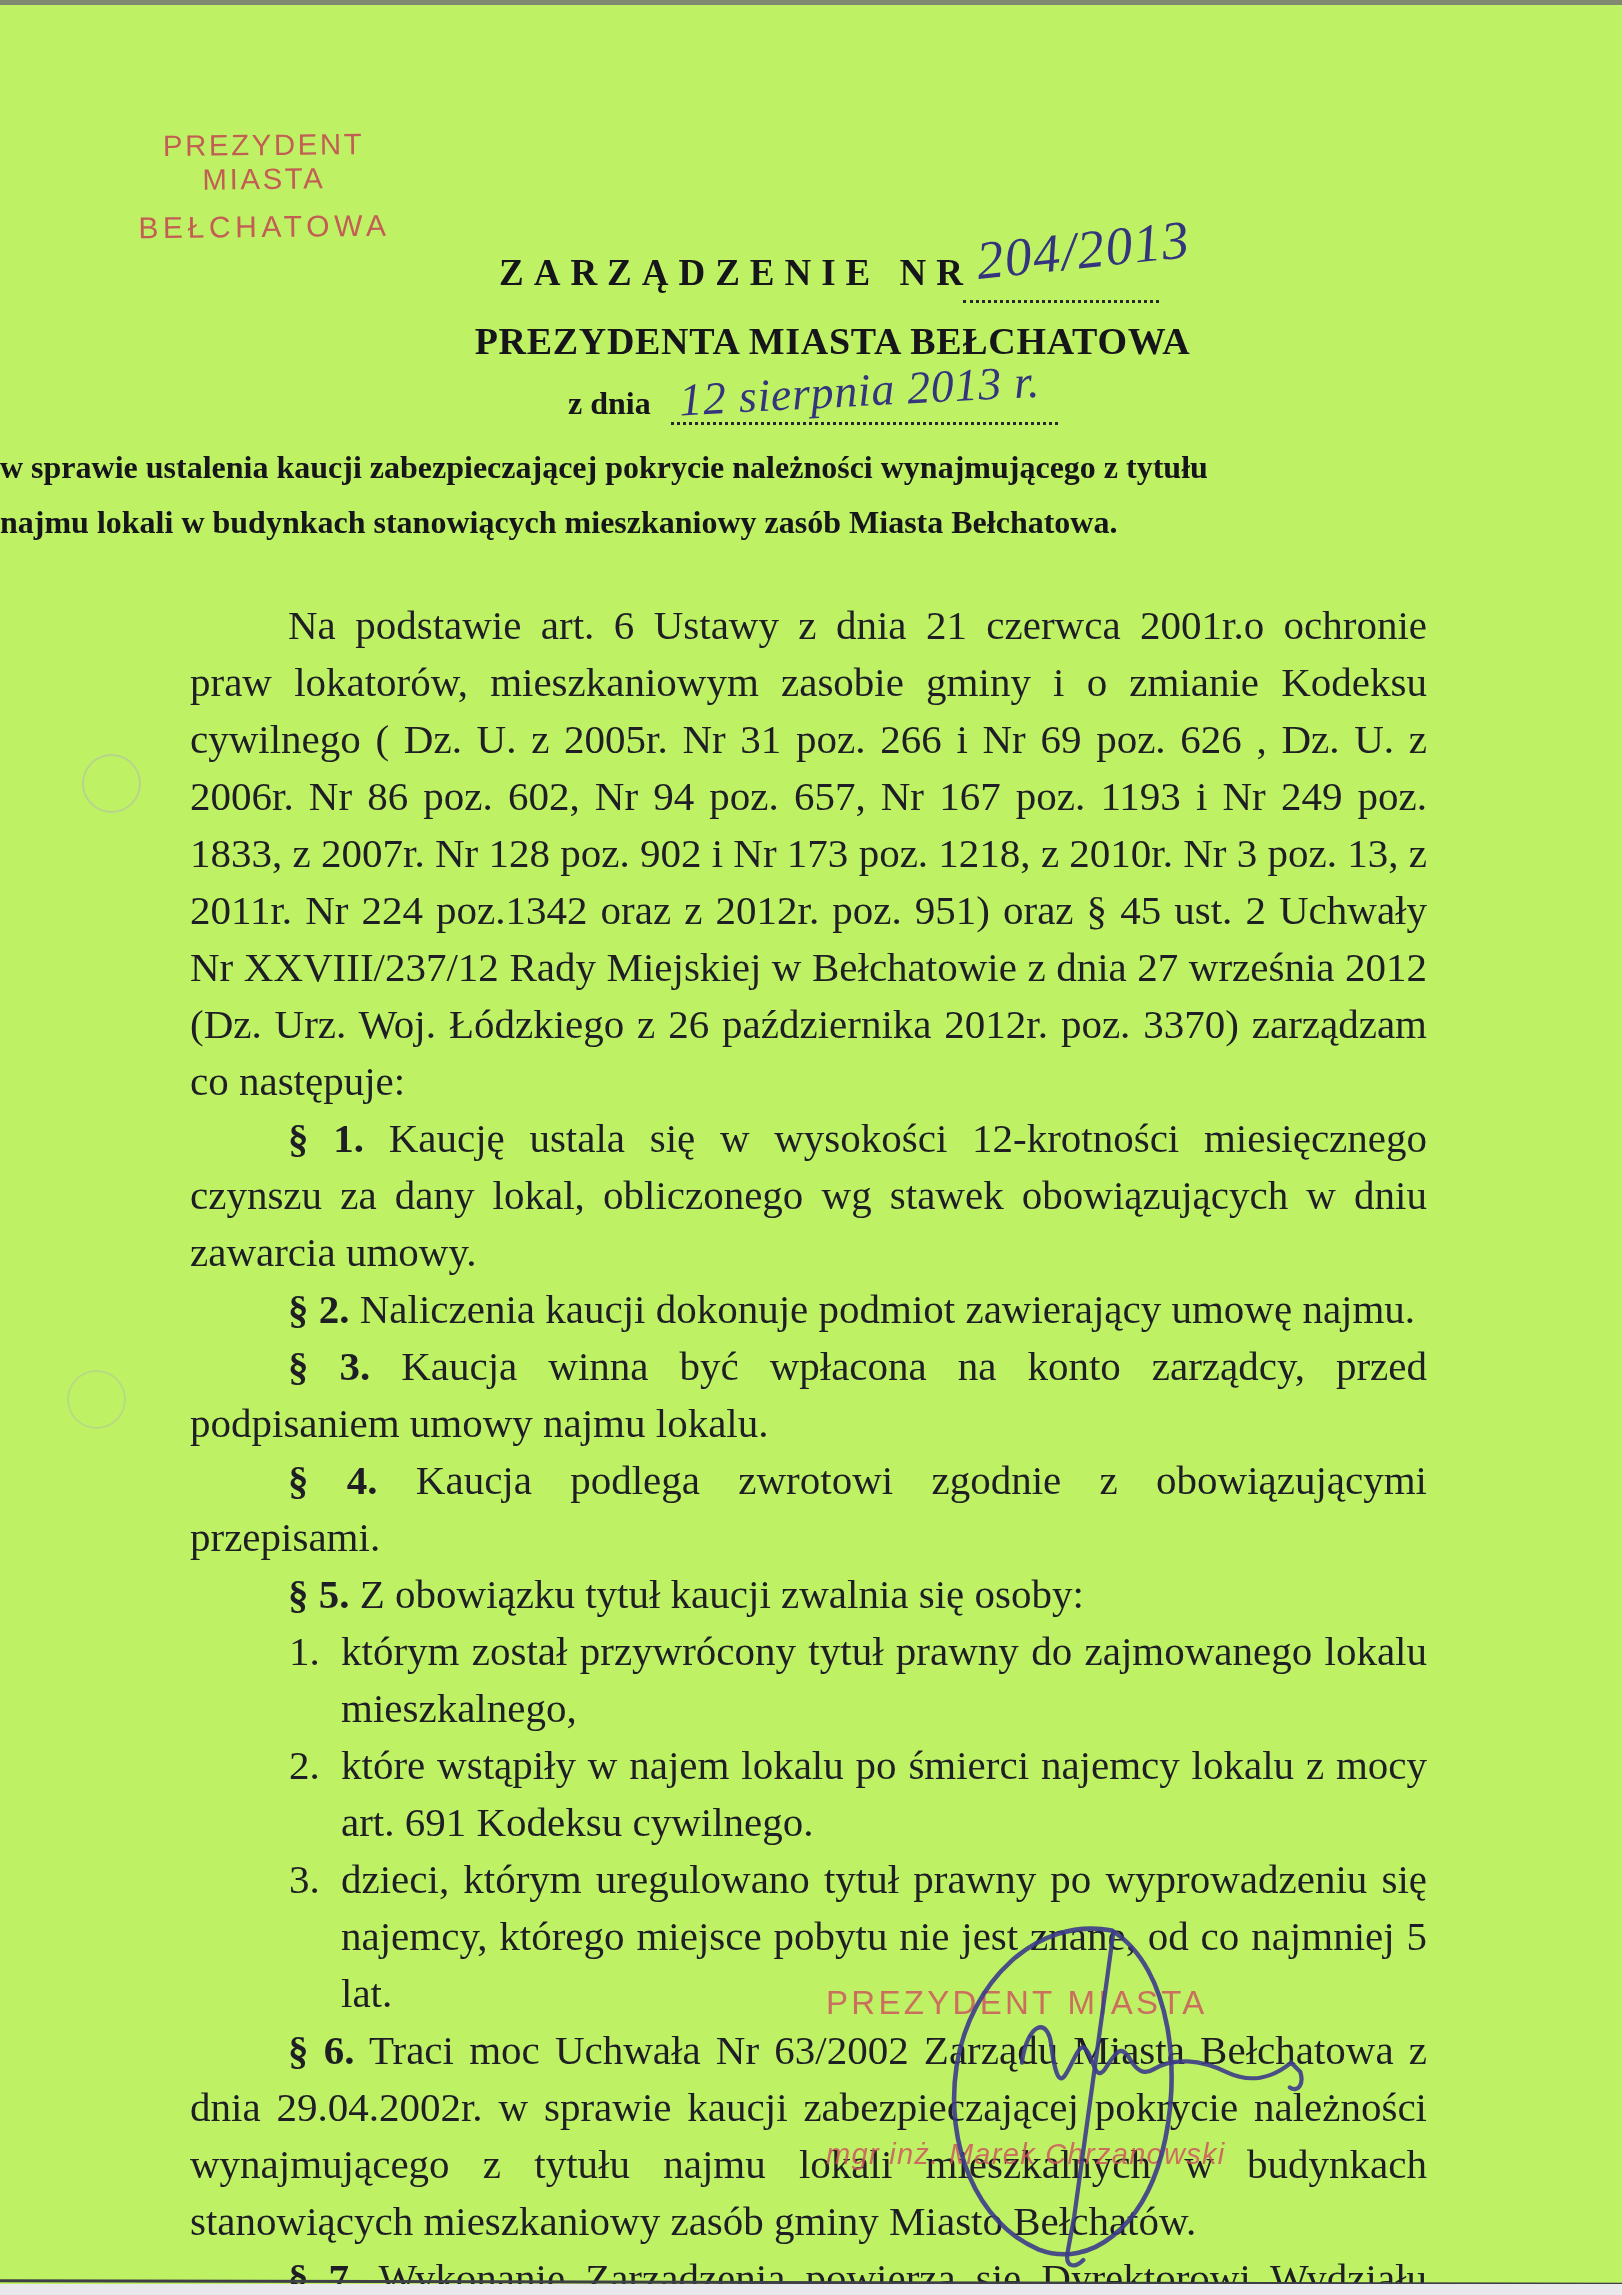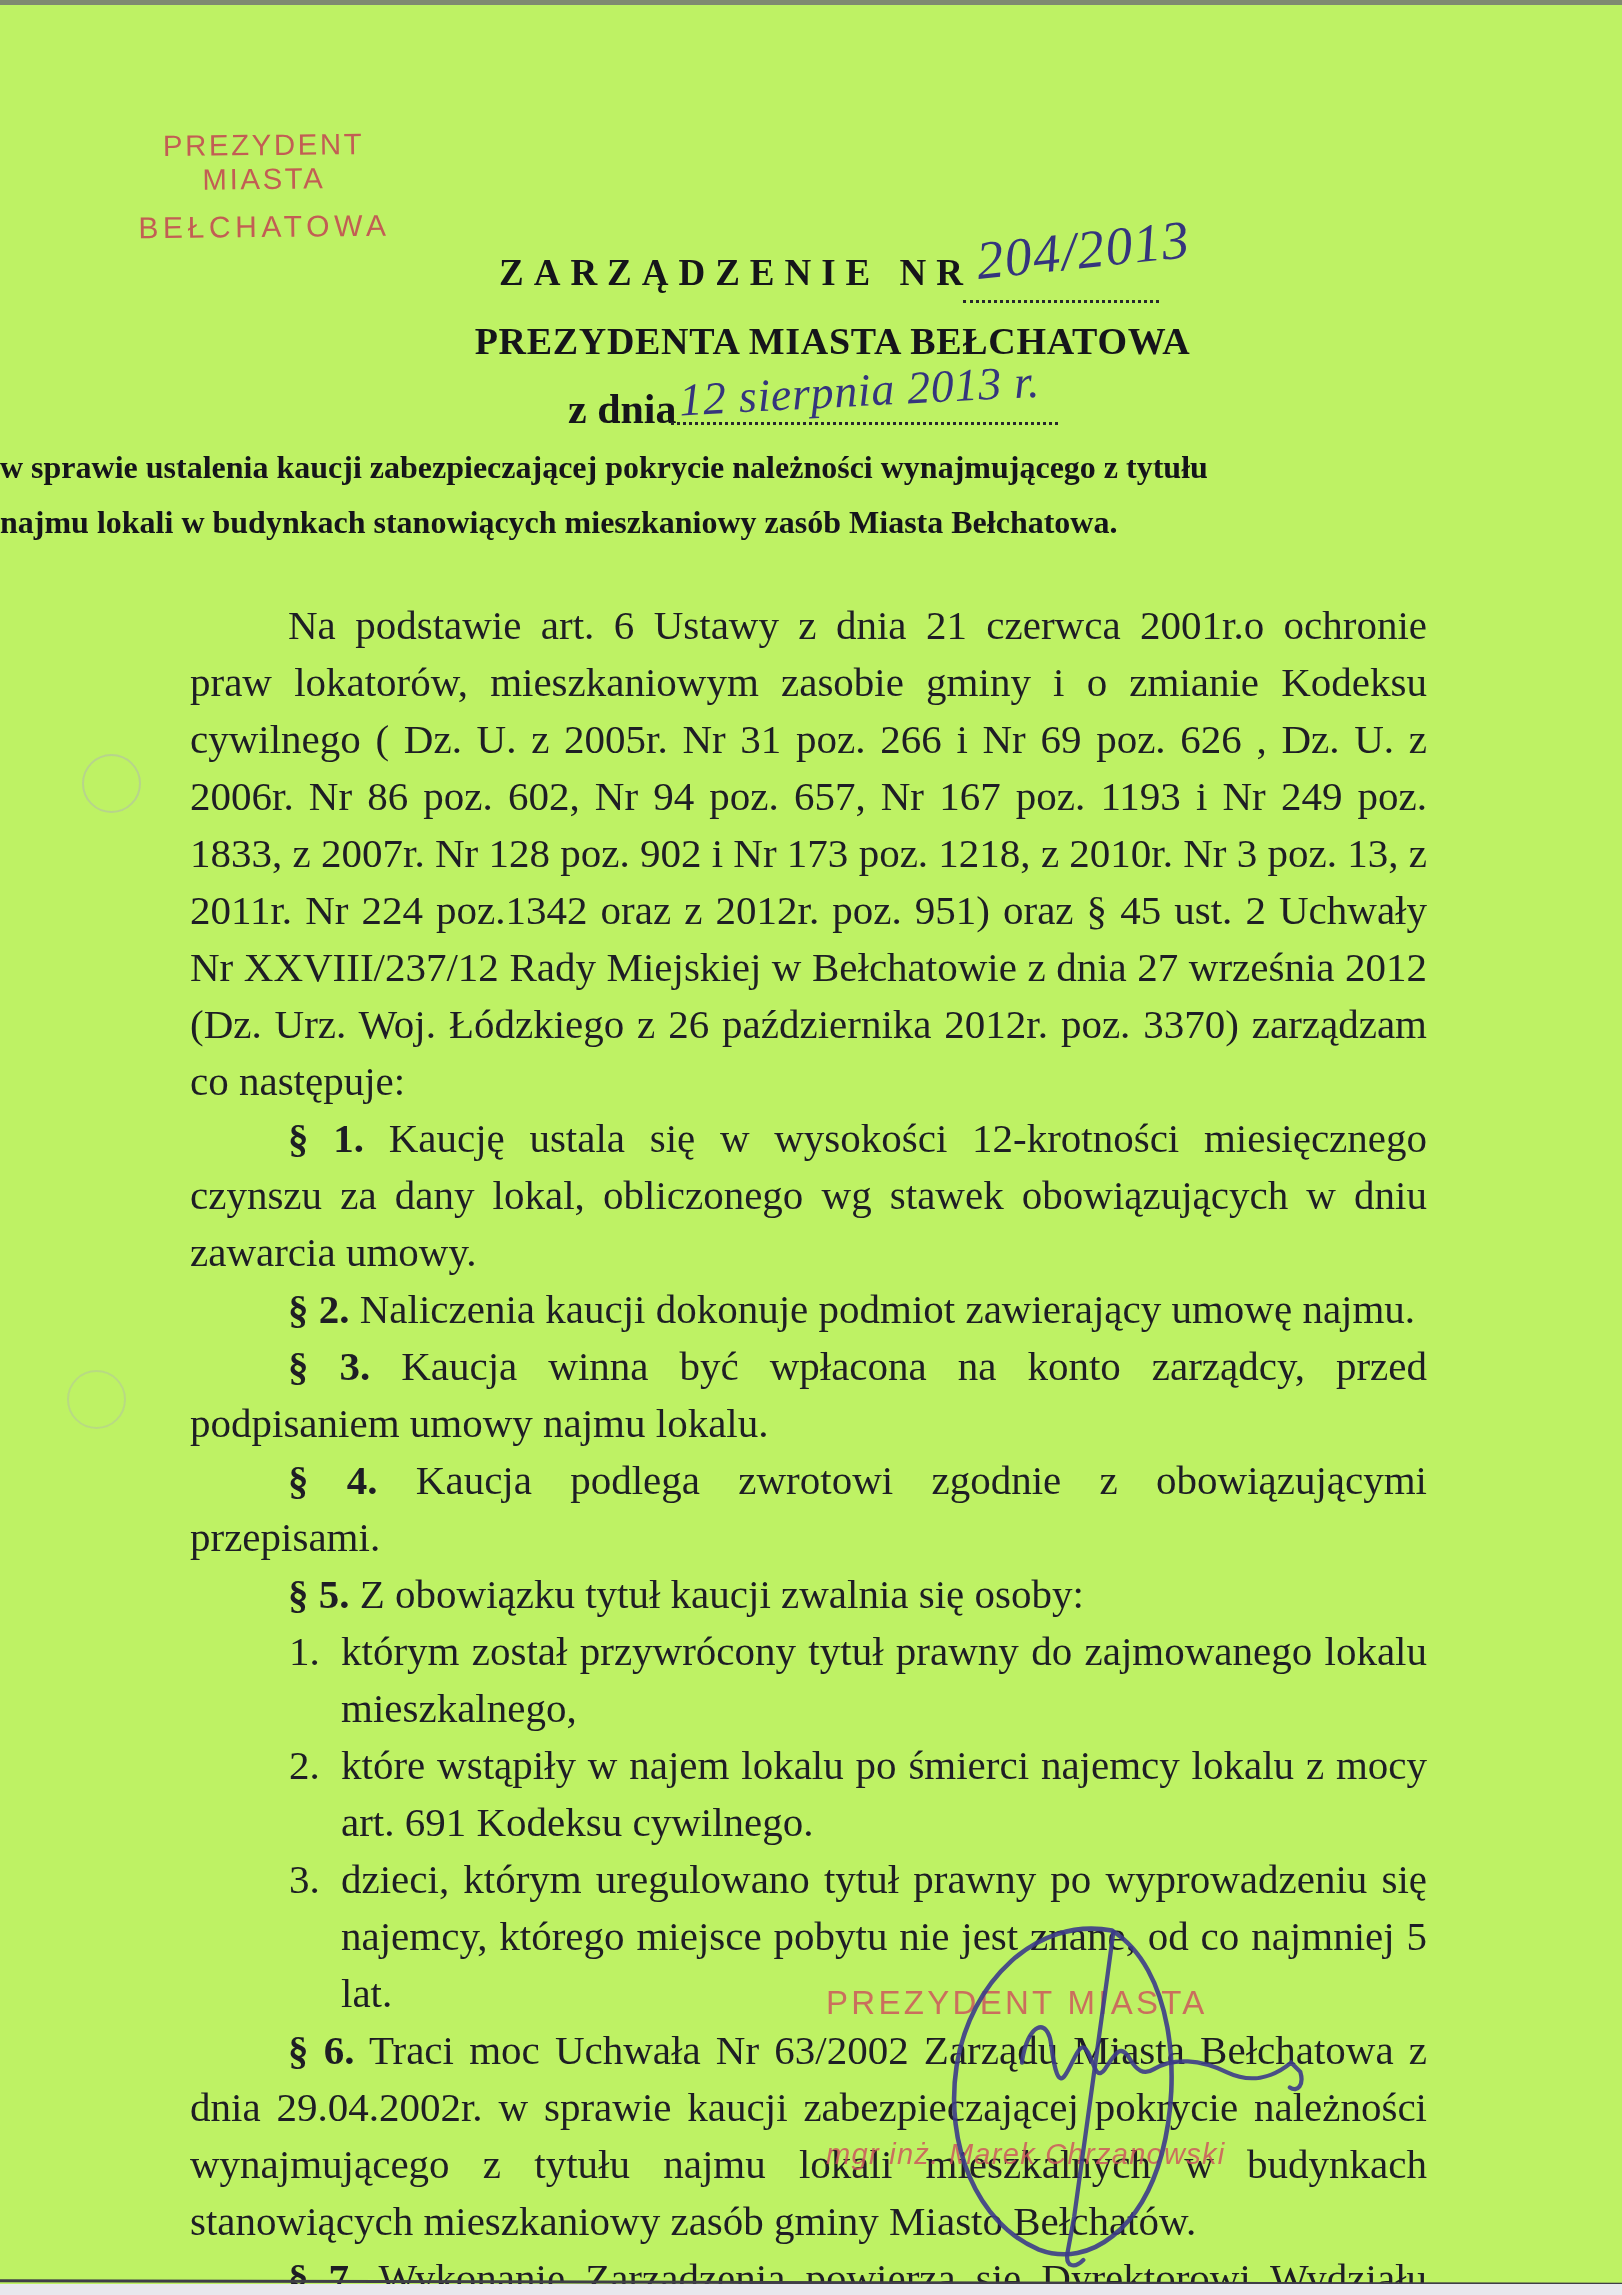--- a/index.html
+++ b/index.html
@@ -30,21 +30,21 @@
   }
   .stamp-top .l1{font-size:29.4px;letter-spacing:2.6px;}
   .stamp-top .l2{font-size:30px;letter-spacing:4.6px;margin-top:14.4px;}
 
   
   .title-line{position:absolute;left:499px;top:251px;font-size:37px;font-weight:bold;letter-spacing:0.27em;color:#15151a;white-space:nowrap;}
   .title-dots{position:absolute;left:963px;top:262px;width:196px;height:38px;border-bottom:3.9px dotted #26262c;}
   .hand{font-style:italic;color:#35357d;white-space:nowrap;}
   .hand-number{position:absolute;left:976px;top:219px;font-size:54px;transform:rotate(-6deg);letter-spacing:1.3px;}
   .issuer-line{position:absolute;left:0;top:319px;width:100%;text-align:center;font-size:38px;font-weight:bold;letter-spacing:0.7px;color:#15151a;transform:translateX(21px);}
-  .date-line-label{position:absolute;left:568px;top:385px;font-size:42px;font-weight:bold;color:#15151a;}
+  .date-line-label{position:absolute;left:568px;top:385px;font-size:32px;font-weight:bold;color:#15151a;}
   .date-dots{position:absolute;left:671px;top:387px;width:387px;height:35px;border-bottom:3.9px dotted #26262c;}
   .hand-date{position:absolute;left:679px;top:364px;font-size:46px;transform:rotate(-3deg);letter-spacing:0.7px;}
   .subject{position:absolute;left:0;top:440px;width:100%;text-align:left;font-size:32px;font-weight:bold;line-height:55px;color:#15151a;}
 
   
   .body-block{
     position:absolute;left:190px;top:597px;width:1237px;
     font-size:41px;line-height:57px;
   }
   .para{margin:0;text-indent:98px;text-align:justify;}

